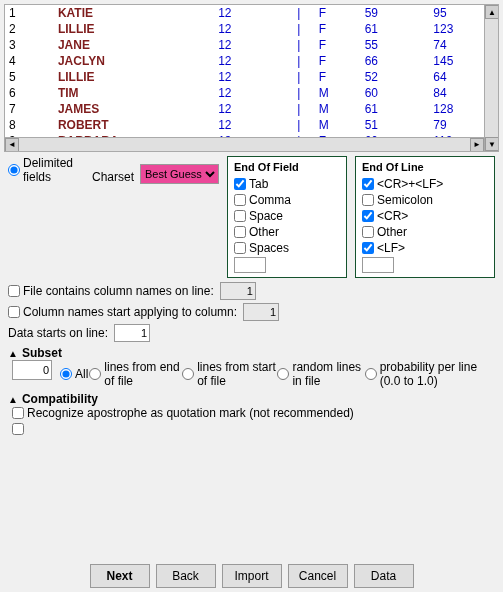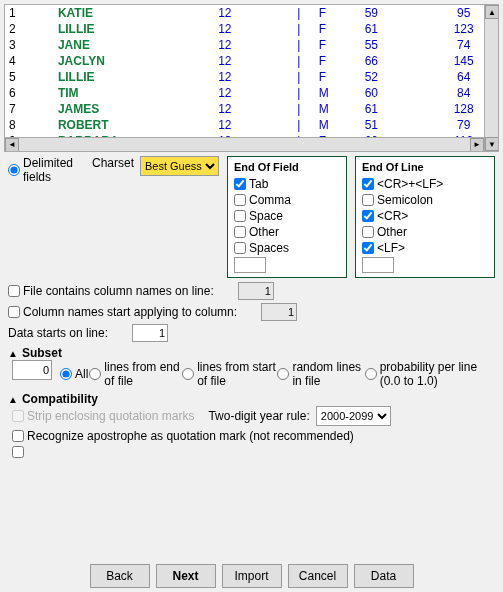--- a/index.html
+++ b/index.html
@@ -35,26 +35,26 @@
       border-collapse: collapse;
       font-size: 12px;
     }
 
     .data-table td {
       padding: 1px 4px;
       white-space: nowrap;
     }
 
     .col-num { color: #000; width: 20px; }
-    .col-name { color: #15803d; font-weight: bold; width: 70px; }
+    .col-name { color: #7f1d1d; font-weight: bold; width: 70px; }
     .col-age { color: #0000cc; width: 30px; }
     .col-sep { color: #0000cc; width: 14px; text-align: center; }
     .col-sex { color: #0000cc; width: 20px; }
     .col-h { color: #0000cc; width: 30px; }
-    .col-w { color: #0000cc; width: 30px; text-align: center; }
+    .col-w { color: #0000cc; width: 30px; }
 
     .scrollbar-h {
       position: absolute;
       bottom: 0;
       left: 0;
       right: 14px;
       height: 14px;
       background: #e0e0e0;
       border-top: 1px solid #aaa;
       display: flex;
@@ -136,42 +136,42 @@
     .other-text {
       width: 32px;
       height: 16px;
       border: 1px solid #999;
       font-size: 11px;
     }
 
     
     .charset-row {
       display: flex;
-      align-items: flex-start;
+      align-items: flex-end;
       gap: 6px;
     }
 
     .charset-select {
       height: 20px;
       font-size: 11px;
       border: 1px solid #999;
-      background: #fde047;
+      background: #ec4899;
     }
 
     
     .colnames-section {
       display: flex;
       flex-direction: column;
       gap: 3px;
     }
 
     .inline-field {
       display: flex;
       align-items: center;
-      gap: 24px;
+      gap: 6px;
     }
 
     .inline-input {
       width: 36px;
       height: 18px;
       border: 1px solid #999;
       font-size: 11px;
       text-align: right;
       padding-right: 2px;
       background: #e8e8e8;
@@ -504,43 +504,33 @@
         </div>
       </div>
     </div>
 
     <div>
       <div class="section-header">
         <span class="triangle">▲</span>
         <span>Compatibility</span>
       </div>
       <div class="compat-content">
-        <div class="compat-row">
-          <label class="checkbox-label disabled-text">
-            <input type="checkbox" disabled="" style="">
-            <span>Strip enclosing quotation marks</span>
-          </label>
-          <span style="margin-left:8px;">Two-digit year rule:</span>
-          <select class="year-select">
-            <option>2000-2099</option>
-          </select>
-        </div>
         <label class="checkbox-label">
           <input type="checkbox" style="">
           <span>Recognize apostrophe as quotation mark (not recommended)</span>
         </label>
         <label class="checkbox-label">
           <input type="checkbox" style="">
         </label>
       </div>
     </div>
 
   </div>
 
   <div class="bottom-buttons">
+    <button class="btn" style="font-weight:bold;">Next</button>
     <button class="btn">Back</button>
-    <button class="btn" style="font-weight:bold;">Next</button>
     <button class="btn">Import</button>
     <button class="btn">Cancel</button>
     <button class="btn">Data</button>
   </div>
 
 </div>
 
 </body></html>

